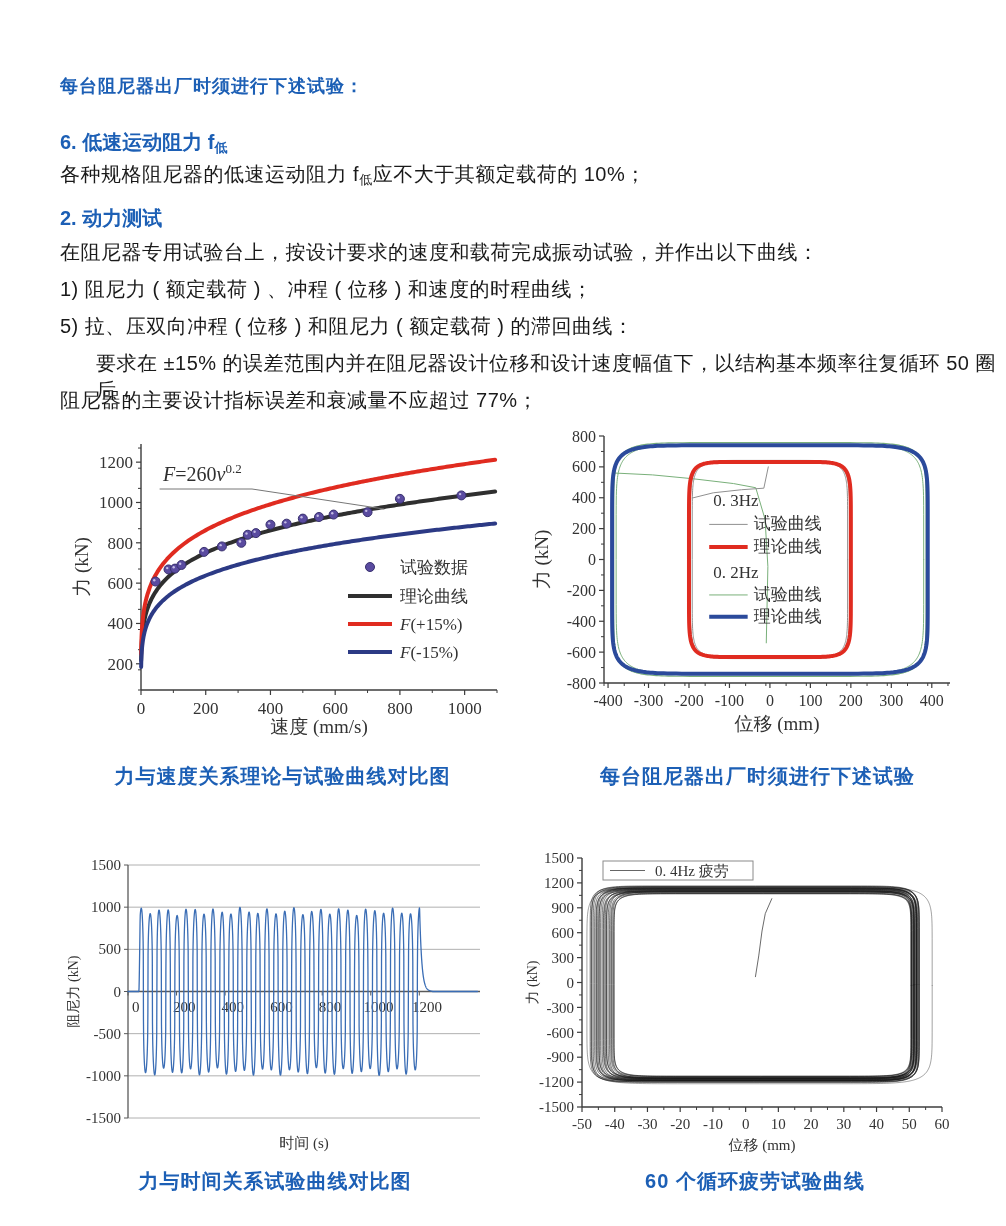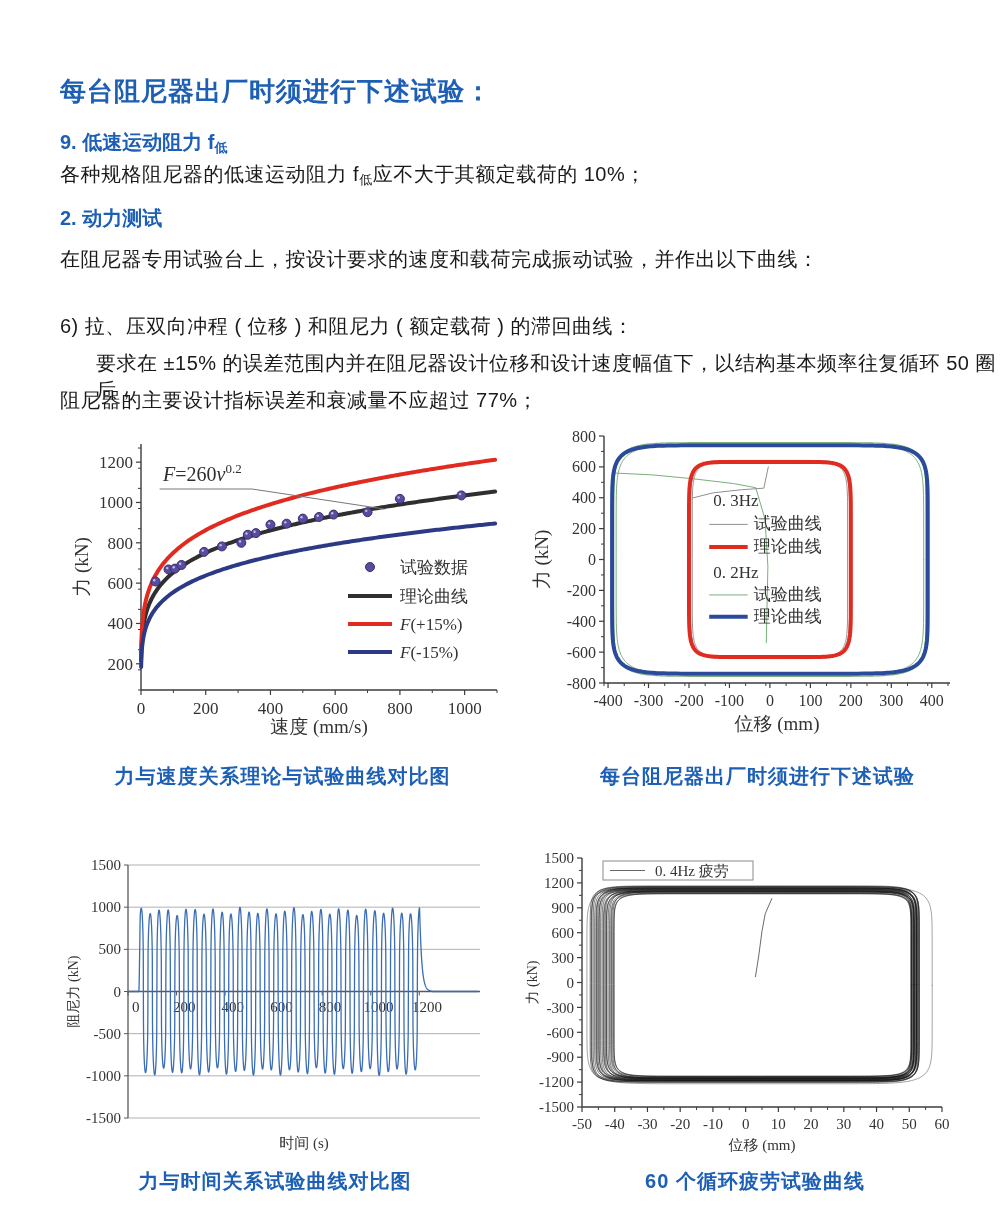--- a/index.html
+++ b/index.html
@@ -2,21 +2,21 @@
 <html><head>
 <meta charset="utf-8">
 <style>
   html,body{margin:0;padding:0;background:#fff;}
   .page{
     position:relative;width:1006px;height:1226px;background:#ffffff;overflow:hidden;
     font-family:"Liberation Sans","DejaVu Sans",sans-serif;color:#1a1a1a;
   }
   .page-title{
     position:absolute;left:60px;top:74px;margin:0;
-    font-size:26px;font-weight:bold;color:#1c5fb5;letter-spacing:1px;
+    font-size:18px;font-weight:bold;color:#1c5fb5;letter-spacing:1px;
   }
   .sec-heading{
     position:absolute;left:60px;margin:0;
     font-size:20px;font-weight:bold;color:#1c5fb5;
   }
   .sec-heading .sub, .body-line .sub{
     font-size:13px;vertical-align:-3px;font-weight:bold;
   }
   .body-line .sub{font-weight:normal;}
   .body-line{
@@ -30,28 +30,29 @@
   }
   svg{display:block;}
 </style>
 </head>
 <body>
 
 <div class="page">
 
   <h1 class="page-title">每台阻尼器出厂时须进行下述试验：</h1>
 
-  <h2 class="sec-heading" style="top:129px;"><span>9. 低速运动阻力 f</span><span class="sub">低</span></h2>
+  <h2 class="sec-heading" style="top:129px;"><span>6. 低速运动阻力 f</span><span class="sub">低</span></h2>
 
   <p class="body-line" style="top:161px;"><span>各种规格阻尼器的低速运动阻力 f</span><span class="sub">低</span><span>应不大于其额定载荷的 10%；</span></p>
 
   <h2 class="sec-heading" style="top:205px;">2. 动力测试</h2>
 
-  <p class="body-line" style="top:246px;text-align:right;">在阻尼器专用试验台上，按设计要求的速度和载荷完成振动试验，并作出以下曲线：</p>
-  <p class="body-line" style="top:313px;">6) 拉、压双向冲程 ( 位移 ) 和阻尼力 ( 额定载荷 ) 的滞回曲线：</p>
+  <p class="body-line" style="top:239px;text-align:right;">在阻尼器专用试验台上，按设计要求的速度和载荷完成振动试验，并作出以下曲线：</p>
+  <p class="body-line" style="top:276px;">1) 阻尼力 ( 额定载荷 ) 、冲程 ( 位移 ) 和速度的时程曲线；</p>
+  <p class="body-line" style="top:313px;">5) 拉、压双向冲程 ( 位移 ) 和阻尼力 ( 额定载荷 ) 的滞回曲线：</p>
   <p class="body-line indent" style="top:350px;">要求在 ±15% 的误差范围内并在阻尼器设计位移和设计速度幅值下，以结构基本频率往复循环 50 圈后，</p>
   <p class="body-line" style="top:387px;">阻尼器的主要设计指标误差和衰减量不应超过 77%；</p>
 
   <figure style="left:60px;top:425px;width:445px;height:365px;">
     <svg id="chart-force_velocity" width="445" height="322" viewBox="0 0 445 322">
         <line x1="81" y1="19" x2="81" y2="265" stroke="#3c3c3c" stroke-width="1.4"></line>
         <line x1="81" y1="265" x2="437" y2="265" stroke="#3c3c3c" stroke-width="1.4"></line>
         <line x1="81" y1="265" x2="81" y2="270" stroke="#3c3c3c" stroke-width="1.2"></line>
         <text x="81" y="289" font-size="17" text-anchor="middle" font-family="&quot;Liberation Serif&quot;,&quot;DejaVu Serif&quot;,serif" fill="#333">0</text>
         <line x1="145.72727272727272" y1="265" x2="145.72727272727272" y2="270" stroke="#3c3c3c" stroke-width="1.2"></line>

